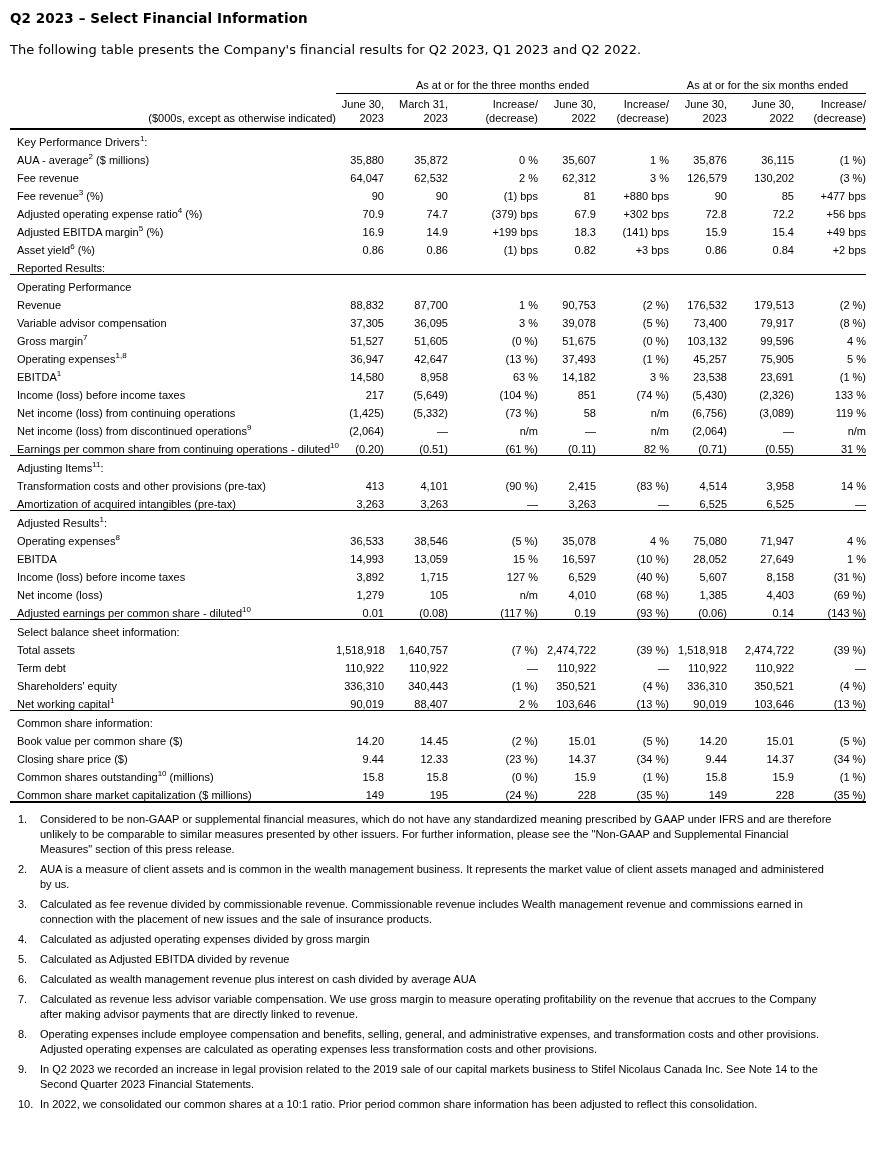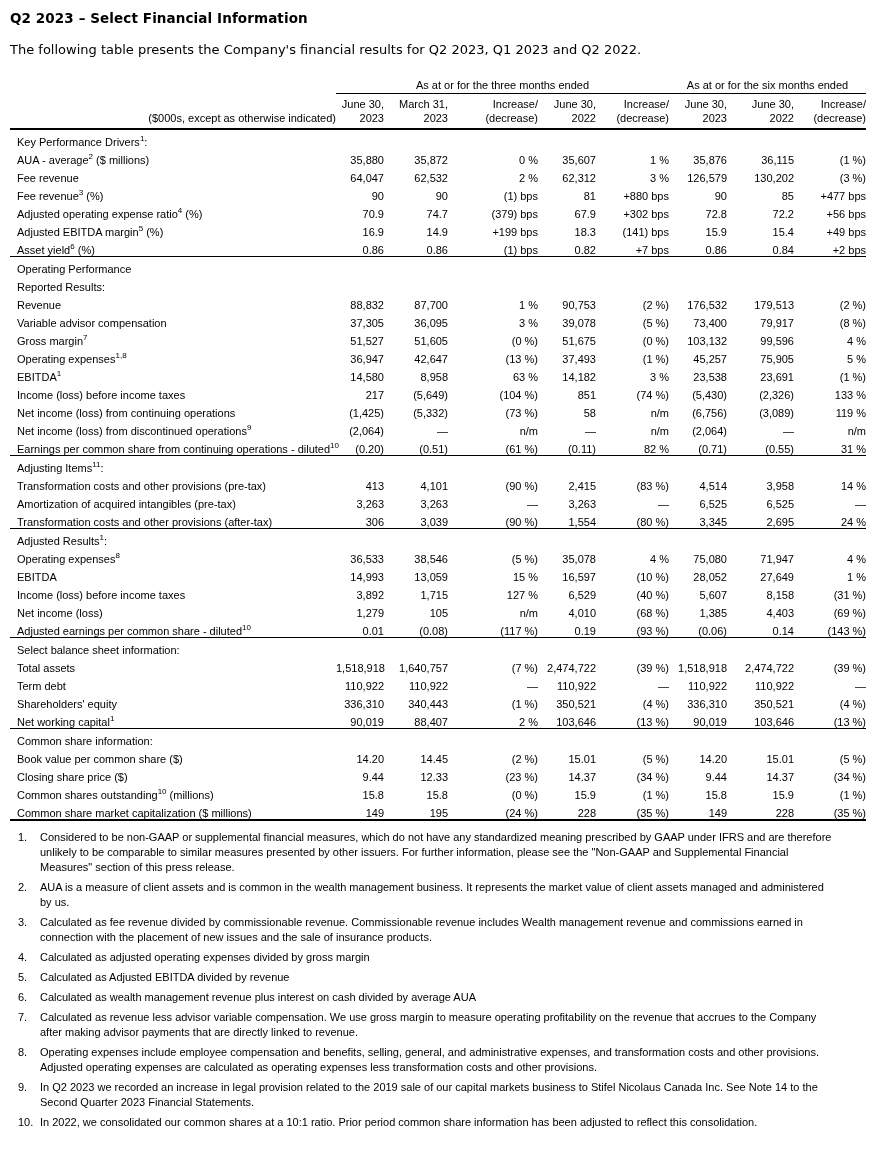--- a/index.html
+++ b/index.html
@@ -151,38 +151,38 @@
           <td class="num">15.9</td>
           <td class="num">15.4</td>
           <td class="num">+49 bps</td>
         </tr>
         <tr class="datarow">
           <td class="lbl">Asset yield<sup>6</sup> (%)</td>
           <td class="num">0.86</td>
           <td class="num">0.86</td>
           <td class="num">(1) bps</td>
           <td class="num">0.82</td>
-          <td class="num">+7 bps</td>
+          <td class="num">+3 bps</td>
           <td class="num">0.86</td>
           <td class="num">0.84</td>
           <td class="num">+2 bps</td>
         </tr>
+        <tr class="section">
+          <td class="lbl">Reported Results:</td>
+          <td class="num"></td>
+          <td class="num"></td>
+          <td class="num"></td>
+          <td class="num"></td>
+          <td class="num"></td>
+          <td class="num"></td>
+          <td class="num"></td>
+          <td class="num"></td>
+        </tr>
         <tr class="section rule">
           <td class="lbl">Operating Performance</td>
-          <td class="num"></td>
-          <td class="num"></td>
-          <td class="num"></td>
-          <td class="num"></td>
-          <td class="num"></td>
-          <td class="num"></td>
-          <td class="num"></td>
-          <td class="num"></td>
-        </tr>
-        <tr class="section">
-          <td class="lbl">Reported Results:</td>
           <td class="num"></td>
           <td class="num"></td>
           <td class="num"></td>
           <td class="num"></td>
           <td class="num"></td>
           <td class="num"></td>
           <td class="num"></td>
           <td class="num"></td>
         </tr>
         <tr class="datarow">
@@ -310,31 +310,20 @@
           <td class="lbl">Amortization of acquired intangibles (pre-tax)</td>
           <td class="num">3,263</td>
           <td class="num">3,263</td>
           <td class="num">—</td>
           <td class="num">3,263</td>
           <td class="num">—</td>
           <td class="num">6,525</td>
           <td class="num">6,525</td>
           <td class="num">—</td>
         </tr>
-        <tr class="datarow">
-          <td class="lbl">Transformation costs and other provisions (after-tax)</td>
-          <td class="num">306</td>
-          <td class="num">3,039</td>
-          <td class="num">(90 %)</td>
-          <td class="num">1,554</td>
-          <td class="num">(80 %)</td>
-          <td class="num">3,345</td>
-          <td class="num">2,695</td>
-          <td class="num">24 %</td>
-        </tr>
         <tr class="section rule">
           <td class="lbl">Adjusted Results<sup>1</sup>:</td>
           <td class="num"></td>
           <td class="num"></td>
           <td class="num"></td>
           <td class="num"></td>
           <td class="num"></td>
           <td class="num"></td>
           <td class="num"></td>
           <td class="num"></td>

